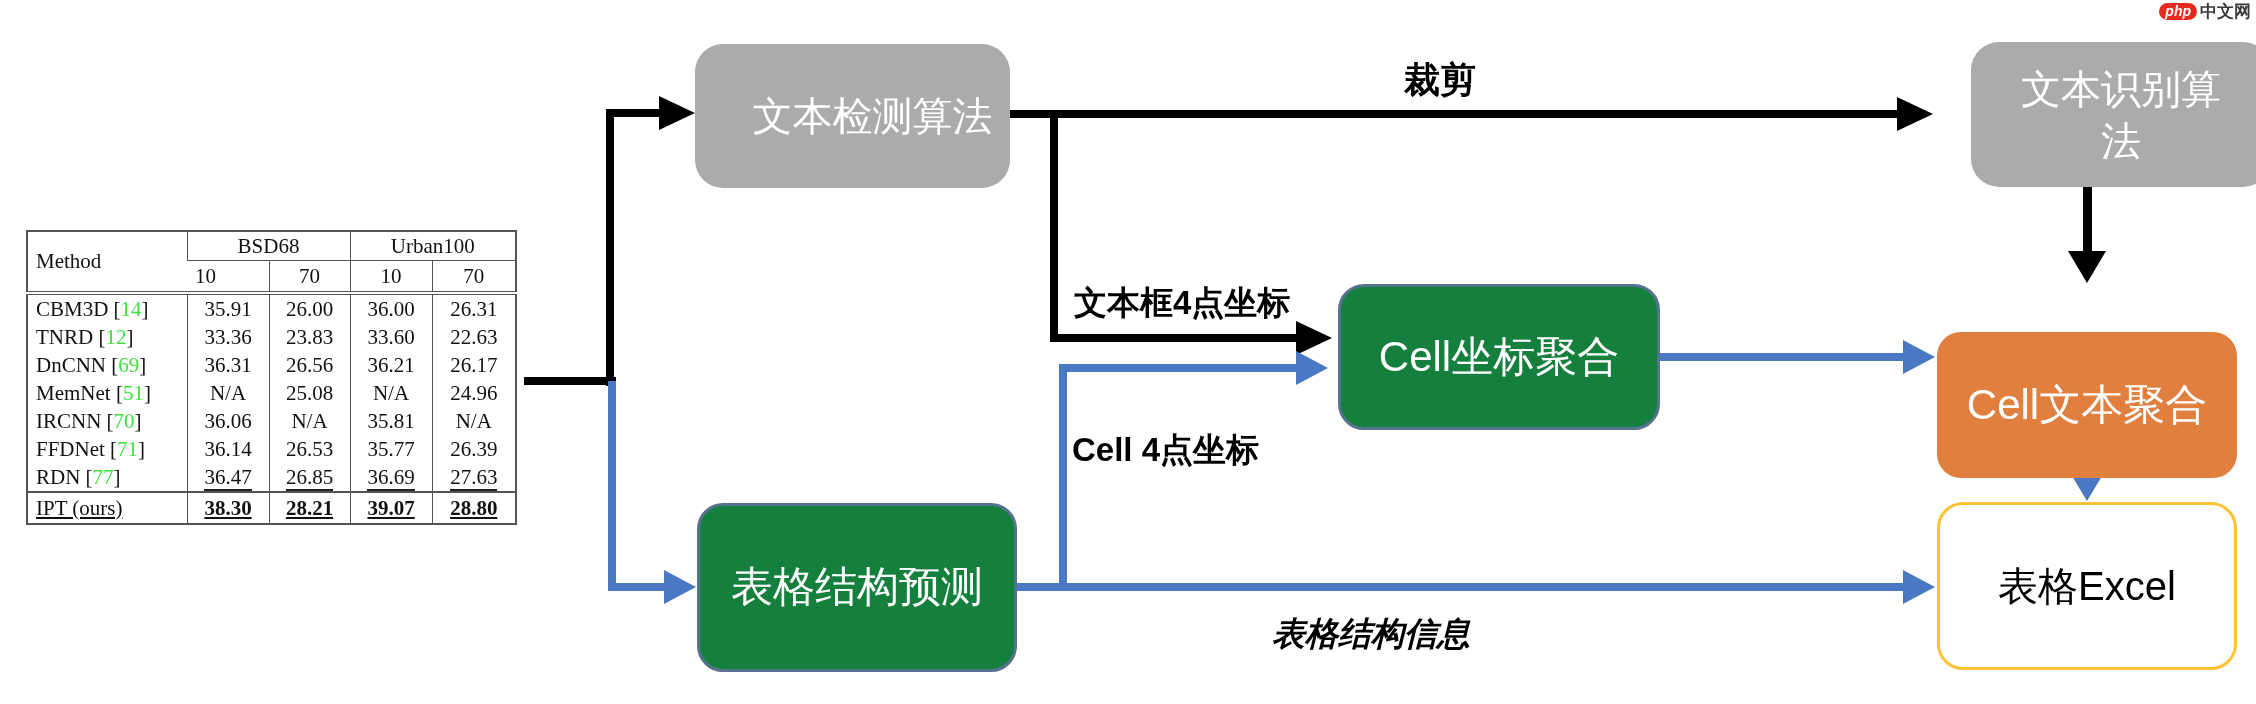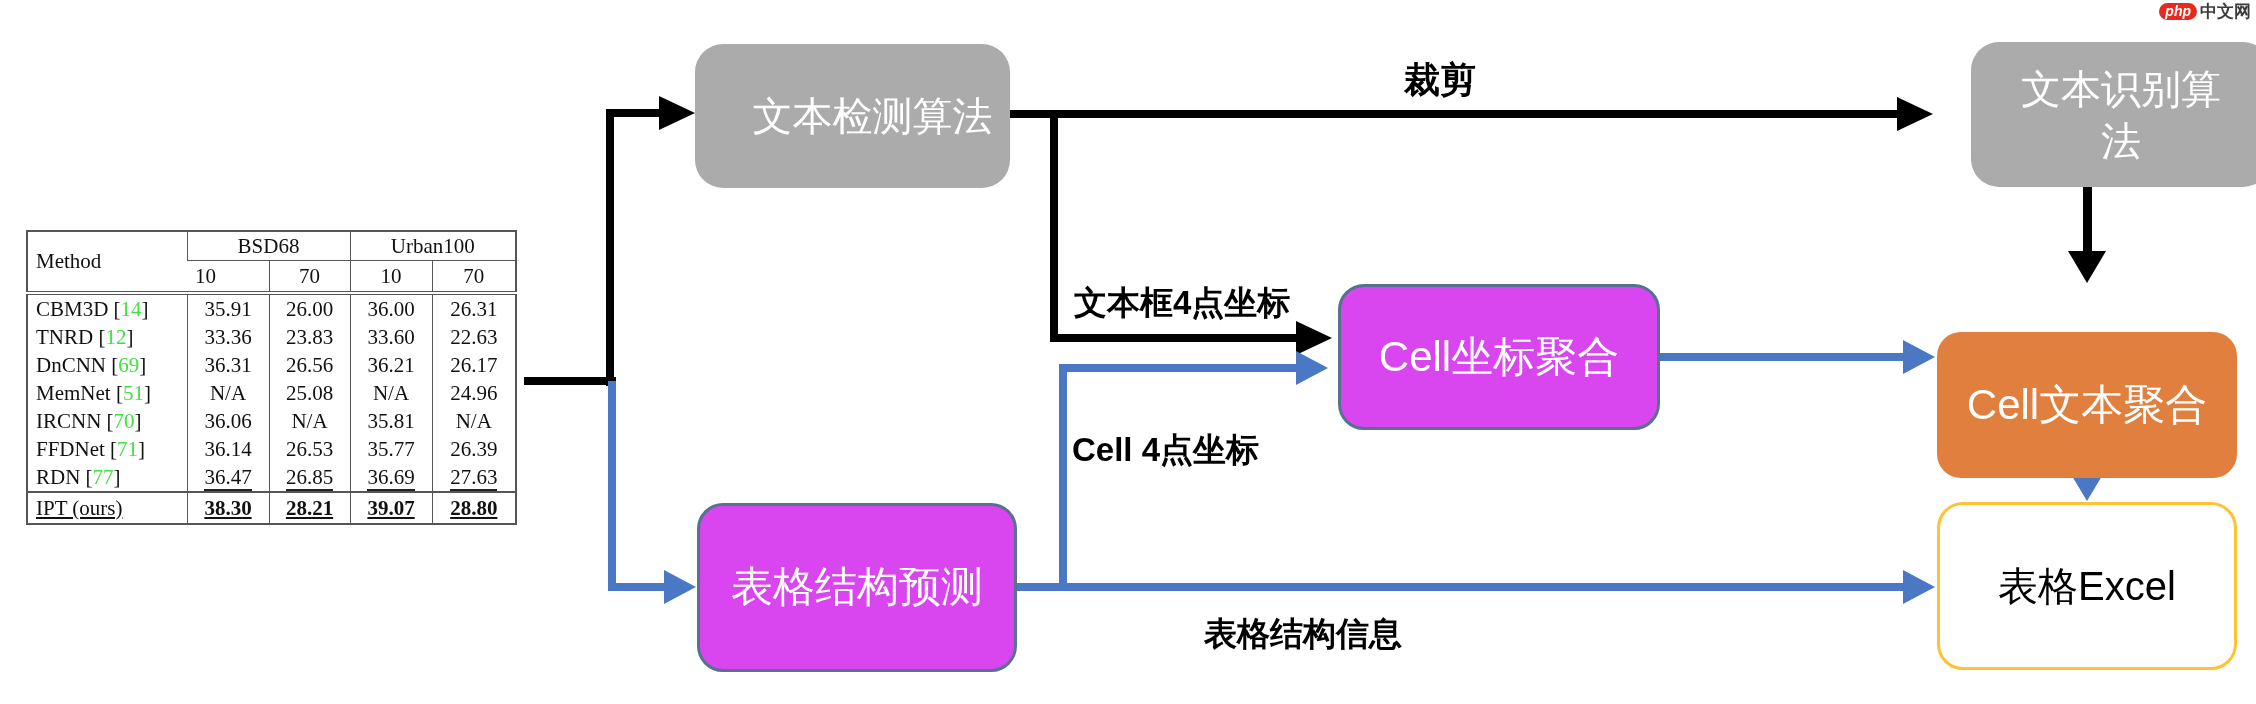--- a/index.html
+++ b/index.html
@@ -3,21 +3,21 @@
 <meta charset="utf-8">
 <style>
   html,body{margin:0;padding:0;background:#fff;}
   #stage{position:relative;width:2256px;height:704px;background:#ffffff;overflow:hidden;
          font-family:"Liberation Sans",sans-serif;}
 
   
   .fbox{position:absolute;display:flex;align-items:center;justify-content:center;
         text-align:center;box-sizing:border-box;line-height:1.3;}
   .gray{background:#ABABAB;color:#ffffff;border-radius:28px;font-size:40px;}
-  .blue{background:#d946ef;color:#ffffff;border:3px solid #55738E;border-radius:26px;font-size:42px;}
+  .blue{background:#15803d;color:#ffffff;border:3px solid #55738E;border-radius:26px;font-size:42px;}
   .orange{background:#E07F3E;color:#ffffff;border-radius:24px;font-size:42px;margin-top:48px;}
   .excel{background:#ffffff;color:#000000;border:3px solid #FFC234;border-radius:26px;font-size:40px;}
 
   #box-det   {left:695px; top:44px;  width:315px;height:144px;padding-left:40px;}
   #box-rec   {left:1937px;top:42px;  width:300px;height:145px;padding:0 44px;margin-left:34px;}
   #box-ccoord{left:1338px;top:284px; width:322px;height:146px;}
   #box-ctext {left:1937px;top:284px; width:300px;height:146px;}
   #box-struct{left:697px; top:503px; width:320px;height:169px;}
   #box-excel {left:1937px;top:502px; width:300px;height:168px;}
 
@@ -174,21 +174,21 @@
 
   <div class="ln lnu" style="left:1660px;top:353px;width:243px;height:8px;"></div>
   <div class="ah ah-r-u" style="left:1903px;top:340px;"></div>
 
   <div class="ln lnu" style="left:2083px;top:430px;width:8px;height:41px;"></div>
   <div class="ah ah-d-u" style="left:2069px;top:471px;"></div>
 
   <div class="elabel" style="left:1404px;top:56px;font-size:36px;">裁剪</div>
   <div class="elabel" style="left:1074px;top:281px;font-size:33px;">文本框4点坐标</div>
   <div class="elabel" style="left:1072px;top:428px;font-size:33px;">Cell 4点坐标</div>
-  <div class="elabel" style="left:1204px;top:612px;font-size:33px;">表格结构信息</div>
+  <div class="elabel" style="left:1272px;top:612px;font-size:33px;font-style:italic;">表格结构信息</div>
 
   <div class="fbox gray" id="box-det">文本检测算法</div>
   <div class="fbox gray" id="box-rec">文本识别算法</div>
   <div class="fbox blue" id="box-ccoord">Cell坐标聚合</div>
   <div class="fbox orange" id="box-ctext">Cell文本聚合</div>
   <div class="fbox blue" id="box-struct">表格结构预测</div>
   <div class="fbox excel" id="box-excel">表格Excel</div>
 
 </div>
 

